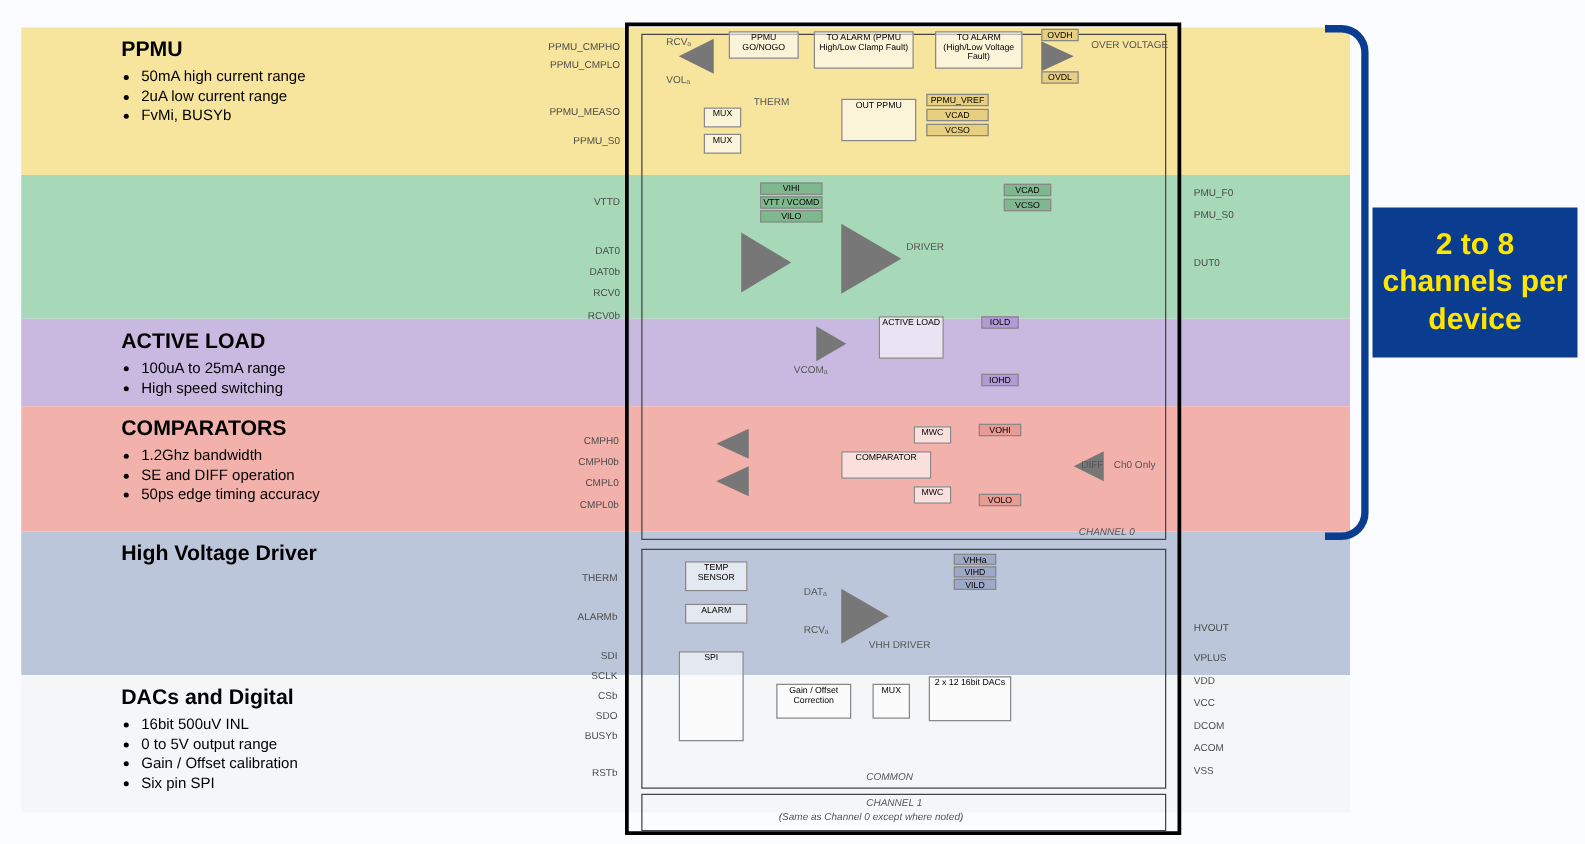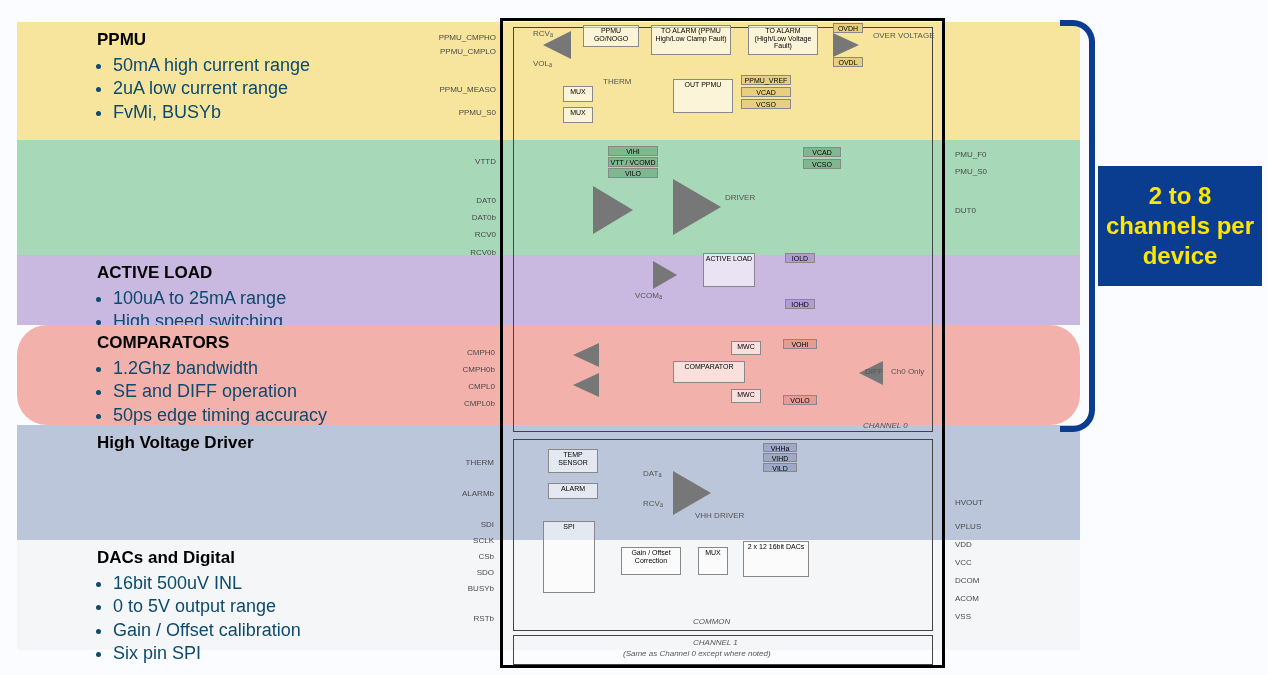--- a/index.html
+++ b/index.html
@@ -33,30 +33,30 @@
     left: 80px;
     top: 8px;
   }
   .band h2 {
     font-size: 17px;
     font-weight: bold;
     color: #000;
     margin-bottom: 4px;
   }
   .band li {
-    font-size: 18px;
-    color: #0c4a6e;
+    font-size: 12px;
+    color: #000000;
     list-style: disc;
     margin-left: 16px;
     line-height: 1.3;
   }
   .band-ppmu    { height: 118px; background: #f7e49d; }
   .band-driver  { height: 115px; background: #a7d8b8; }
   .band-load    { height:  70px; background: #c9b8e0; }
-  .band-comp    { height: 100px; background: #f2b1ab; border-radius: 30px; }
+  .band-comp    { height: 100px; background: #f2b1ab; }
   .band-hv      { height: 115px; background: #bcc6da; }
   .band-dac     { height: 110px; background: #f5f6f8; }
 
   .chip-box {
     position: absolute;
     left: 500px; top: 18px;
     width: 445px; height: 650px;
     border: 3px solid #000;
     pointer-events: none;
   }

